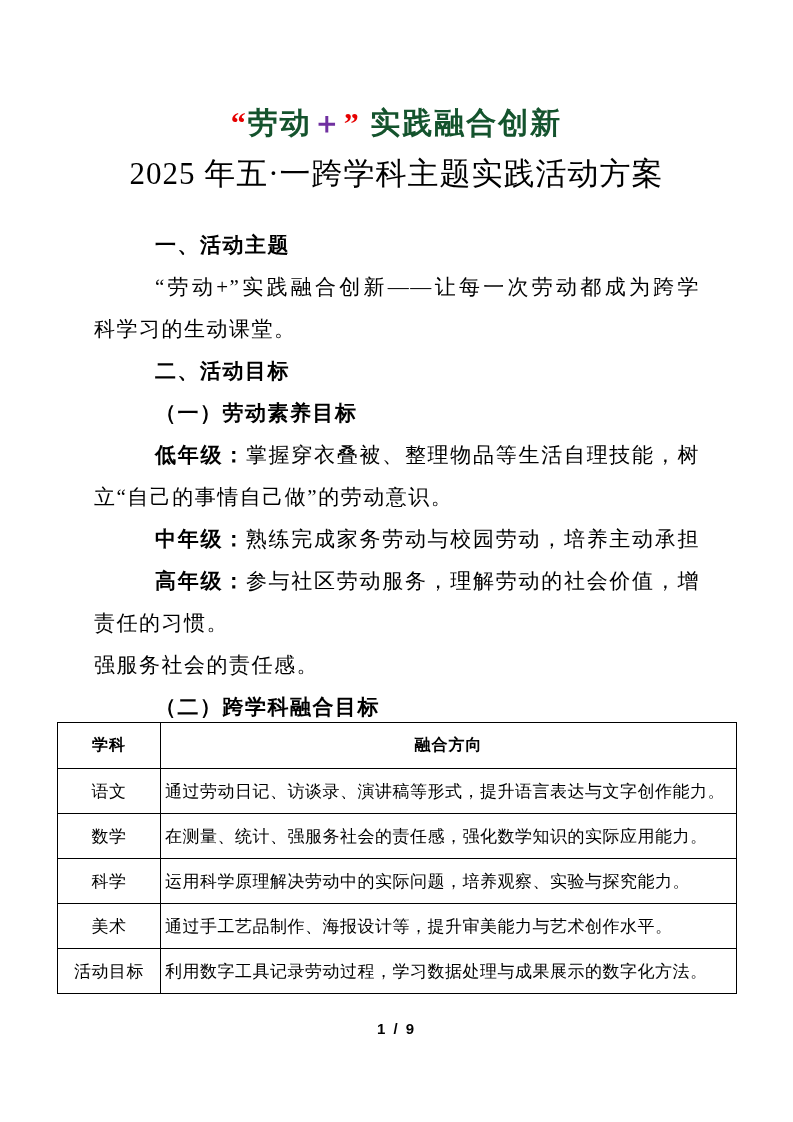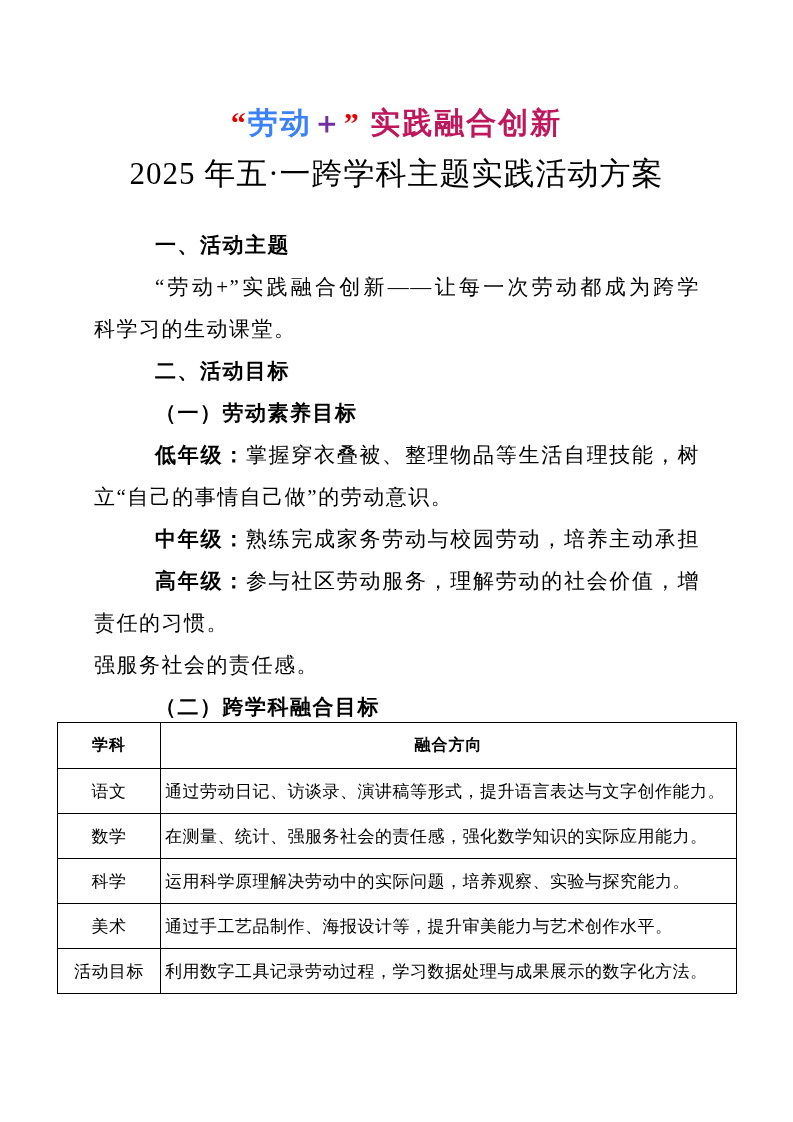--- a/index.html
+++ b/index.html
@@ -109,21 +109,21 @@
     font-weight: bold;
     letter-spacing: 2px;
   }
 </style>
 </head>
 <body>
 
 <div class="page">
 
   <div class="title-block">
-    <div class="title-line1" id="title-line1"><span style="color: rgb(230, 0, 0);">“</span><span style="color: #3b82f6;">劳动</span><span style="color: rgb(112, 48, 160);">＋</span><span style="color: rgb(230, 0, 0);">”</span><span style="color: #be185d;"> 实践融合创新</span></div>
+    <div class="title-line1" id="title-line1"><span style="color: rgb(230, 0, 0);">“</span><span style="color: #14532d;">劳动</span><span style="color: rgb(112, 48, 160);">＋</span><span style="color: rgb(230, 0, 0);">”</span><span style="color: #14532d;"> 实践融合创新</span></div>
     <div class="title-line2">2025 年五·一跨学科主题实践活动方案</div>
   </div>
 
   <div class="content" id="content">
       <div class="line h indent">一、活动主题</div>
       <div class="line  indent fill">“劳动+”实践融合创新——让每一次劳动都成为跨学</div>
       <div class="line ">科学习的生动课堂。</div>
       <div class="line h indent">二、活动目标</div>
       <div class="line h2 indent">（一）劳动素养目标</div>
       <div class="line  indent fill"><span class="lead">低年级：</span>掌握穿衣叠被、整理物品等生活自理技能，树</div>
@@ -163,14 +163,15 @@
           <td class="subject">美术</td>
           <td class="direction">通过手工艺品制作、海报设计等，提升审美能力与艺术创作水平。</td>
         </tr>
         <tr>
           <td class="subject">活动目标</td>
           <td class="direction">利用数字工具记录劳动过程，学习数据处理与成果展示的数字化方法。</td>
         </tr>
       </tbody>
   </table>
 
+  <div class="footer">1 / 9</div>
 
 </div>
 
 </body></html>

